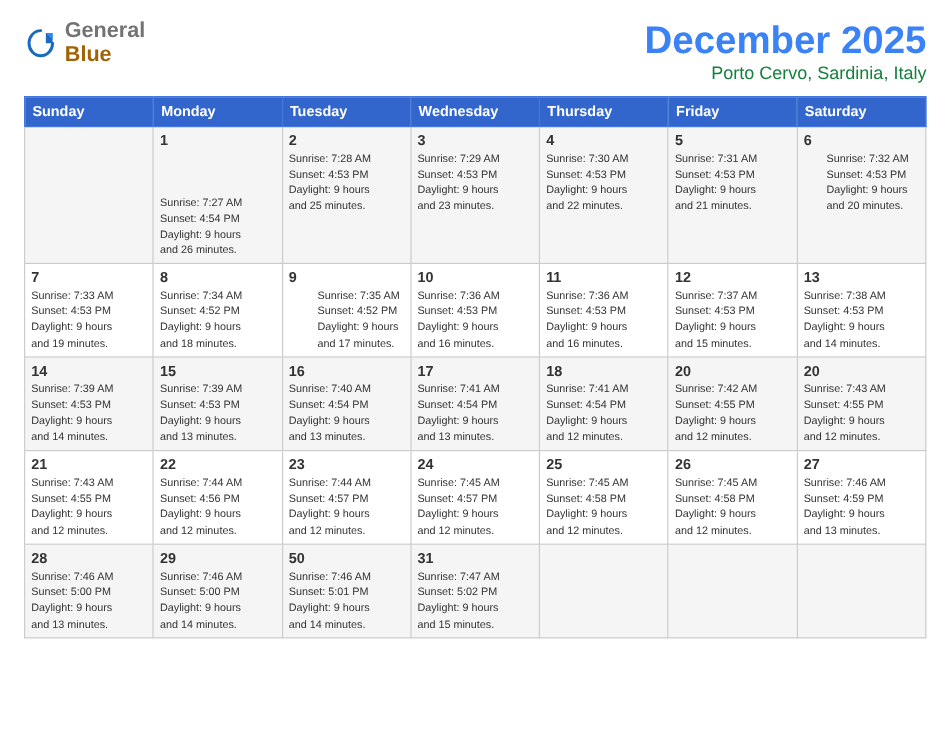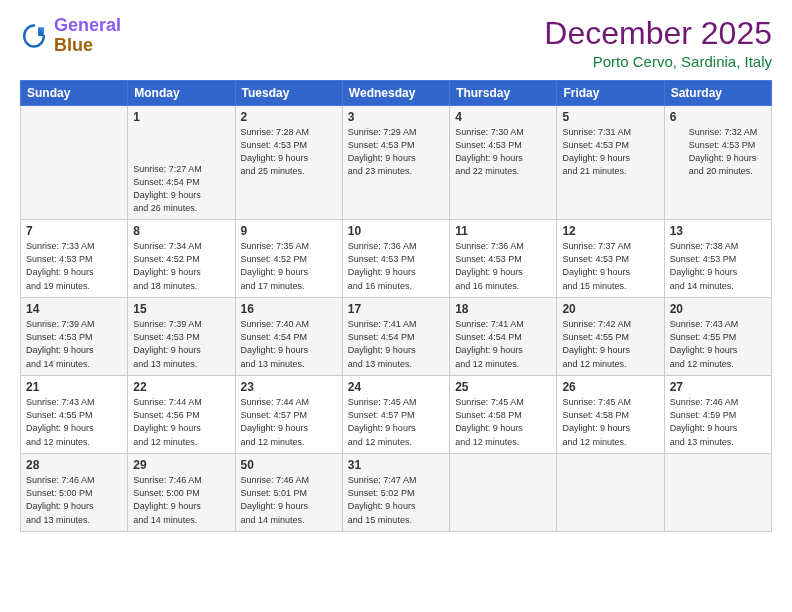--- a/index.html
+++ b/index.html
@@ -23,33 +23,33 @@
     .logo {
       display: flex;
       align-items: center;
       gap: 6px;
     }
     .logo-text {
       font-size: 18px;
       font-weight: bold;
       line-height: 1.1;
     }
-    .logo-text span.general { color: #8b5cf6; }
+    .logo-text span.general { color: #737373; }
     .logo-text span.blue { color: #a16207; }
     .logo-icon {
       width: 28px;
       height: 28px;
     }
     .title-block {
       text-align: right;
     }
     .month-title {
       font-size: 32px;
-      font-weight: normal;
-      color: #701a75;
+      font-weight: bold;
+      color: #3b82f6;
       line-height: 1.1;
     }
     .location-title {
       font-size: 15px;
       color: #15803d;
       margin-top: 2px;
     }
     table {
       width: 100%;
       border-collapse: collapse;
@@ -180,21 +180,21 @@
           </td>
           <td>
             <span class="day-number">8</span>
             <div class="day-info" style="white-space: pre-line;">Sunrise: 7:34 AM
 Sunset: 4:52 PM
 Daylight: 9 hours
 and 18 minutes.</div>
           </td>
           <td>
             <span class="day-number">9</span>
-            <div class="day-info" style="white-space: pre-line;">Sunrise: 7:35 AM
+            <div class="day-info" style="white-space: pre-line; margin-left: 24px;">Sunrise: 7:35 AM
 Sunset: 4:52 PM
 Daylight: 9 hours
 and 17 minutes.</div>
           </td>
           <td>
             <span class="day-number">10</span>
             <div class="day-info" style="white-space: pre-line;">Sunrise: 7:36 AM
 Sunset: 4:53 PM
 Daylight: 9 hours
 and 16 minutes.</div>

